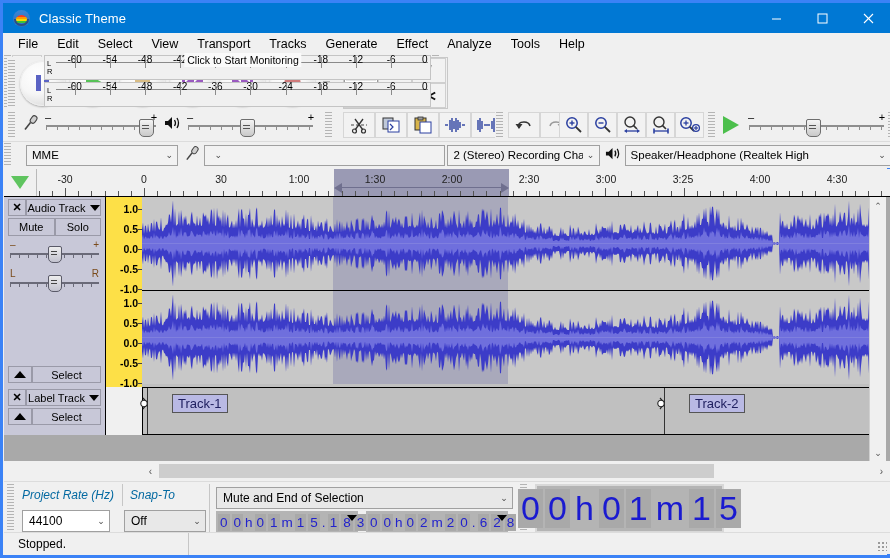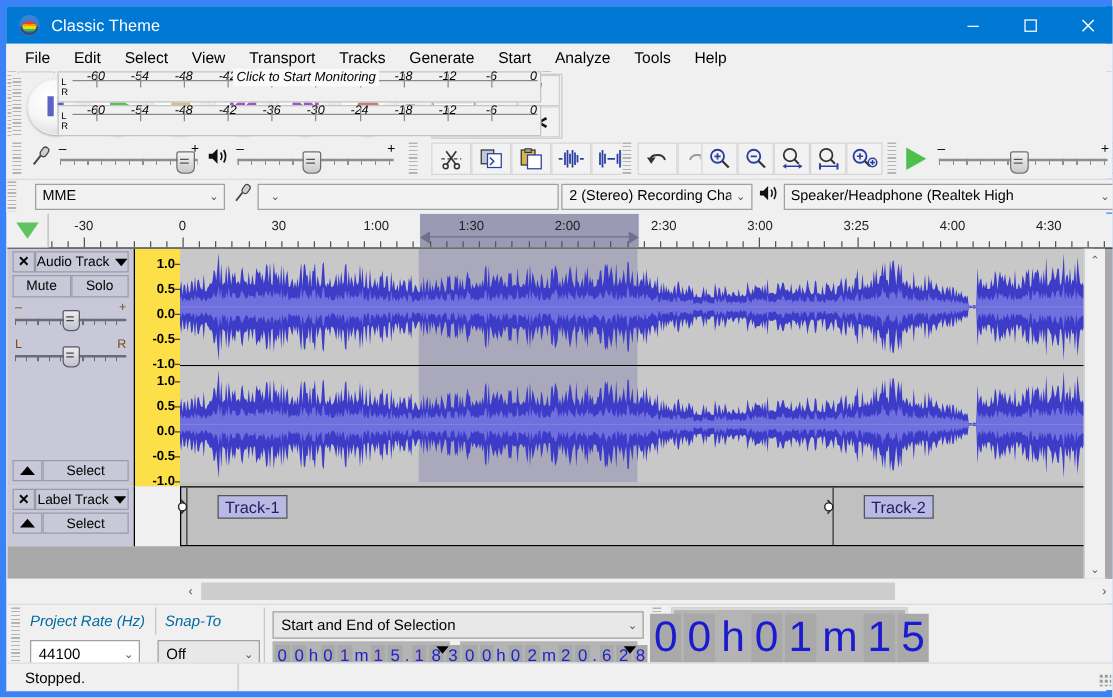--- a/index.html
+++ b/index.html
@@ -4,21 +4,21 @@
 <style>
   html,body{margin:0;padding:0;}
   body{
     width:890px;height:558px;overflow:hidden;
     font-family:"Liberation Sans",sans-serif;
     background:#f0f0f0;
     -webkit-font-smoothing:none;
   }
   .app{
     position:relative;width:890px;height:558px;
-    border:5px solid #3b82f6;box-sizing:border-box;
+    border:3px solid #3b82f6;box-sizing:border-box;
     background:#f0f0f0;
   }
   
   .titlebar{
     position:absolute;left:0;top:0;width:888px;height:30px;
     background:#0078d4;color:#fff;display:flex;align-items:center;
   }
   .app-icon{
     width:17px;height:17px;margin-left:10px;border-radius:50%;
     background:
@@ -91,21 +91,21 @@
   .meterrow{display:flex;align-items:center;height:25px;}
   .meterbtn{
     width:30px;height:25px;border:1px solid #cfcfcf;background:#f2f2f2;
     display:flex;align-items:center;justify-content:center;box-sizing:border-box;flex:0 0 auto;
   }
   .meterwrap{
     flex:1 1 auto;height:25px;border:1px solid #c4c4c4;background:#f0f0f0;
     display:flex;align-items:center;box-sizing:border-box;position:relative;margin-left:2px;
   }
   .lr{font-size:7.5px;line-height:8px;width:9px;text-align:left;color:#000;padding-left:2px;flex:0 0 auto;}
-  .scalebox{position:relative;flex:1 1 auto;height:36px;font-style:italic;}
+  .scalebox{position:relative;flex:1 1 auto;height:36px;}
   .scaleline{position:absolute;left:0;right:2px;top:12px;height:1px;background:#8a8a8a;}
   .tickn{position:absolute;top:4px;font-size:10px;color:#000;transform:translateX(-50%);background:transparent;}
   .tickmark{position:absolute;top:7px;width:1px;height:11px;background:#8a8a8a;}
   .monitorlabel{
     position:absolute;left:50%;top:3px;transform:translateX(-50%);
     background:#fafafa;font-size:10.5px;padding:1px 3px;white-space:nowrap;color:#000;
   }
   
   .row2{position:absolute;top:56px;height:28px;}
   #mixer{left:4px;width:327px;}
@@ -294,21 +294,21 @@
   </div>
 
   <div class="menubar">
     <div class="menuitem">File</div>
     <div class="menuitem">Edit</div>
     <div class="menuitem">Select</div>
     <div class="menuitem">View</div>
     <div class="menuitem">Transport</div>
     <div class="menuitem">Tracks</div>
     <div class="menuitem">Generate</div>
-    <div class="menuitem">Start</div>
+    <div class="menuitem">Effect</div>
     <div class="menuitem">Analyze</div>
     <div class="menuitem">Tools</div>
     <div class="menuitem">Help</div>
   </div>
 
   <div class="tbdock">
 
     <div class="tbar" id="transport">
       <div class="grip" style="height:46px;"></div>
       <div style="display:flex;align-items:center;margin-left:4px;">
@@ -913,21 +913,21 @@
     <div class="selcombo" style="position:absolute;left:18px;top:28px;width:88px;">
       <span style="flex:1 1 auto;">44100</span>
       <span class="chev">⌄</span>
     </div>
     <div class="selcombo flat" style="position:absolute;left:120px;top:28px;width:82px;">
       <span style="flex:1 1 auto;">Off</span>
       <span class="chev">⌄</span>
     </div>
 
     <div class="selcombo flat" style="position:absolute;left:212px;top:5px;width:297px;">
-      <span style="flex:1 1 auto;">Start and End of Selection</span>
+      <span style="flex:1 1 auto;">Mute and End of Selection</span>
       <span class="chev">⌄</span>
     </div>
 
     <div class="timefield" style="position:absolute;left:212px;top:29px;width:142px;" id="tfstart">
       <span class="digit">0</span>
         <span class="digit">0</span>
         <span class="unit">h</span>
         <span class="digit">0</span>
         <span class="digit">1</span>
         <span class="unit">m</span>

